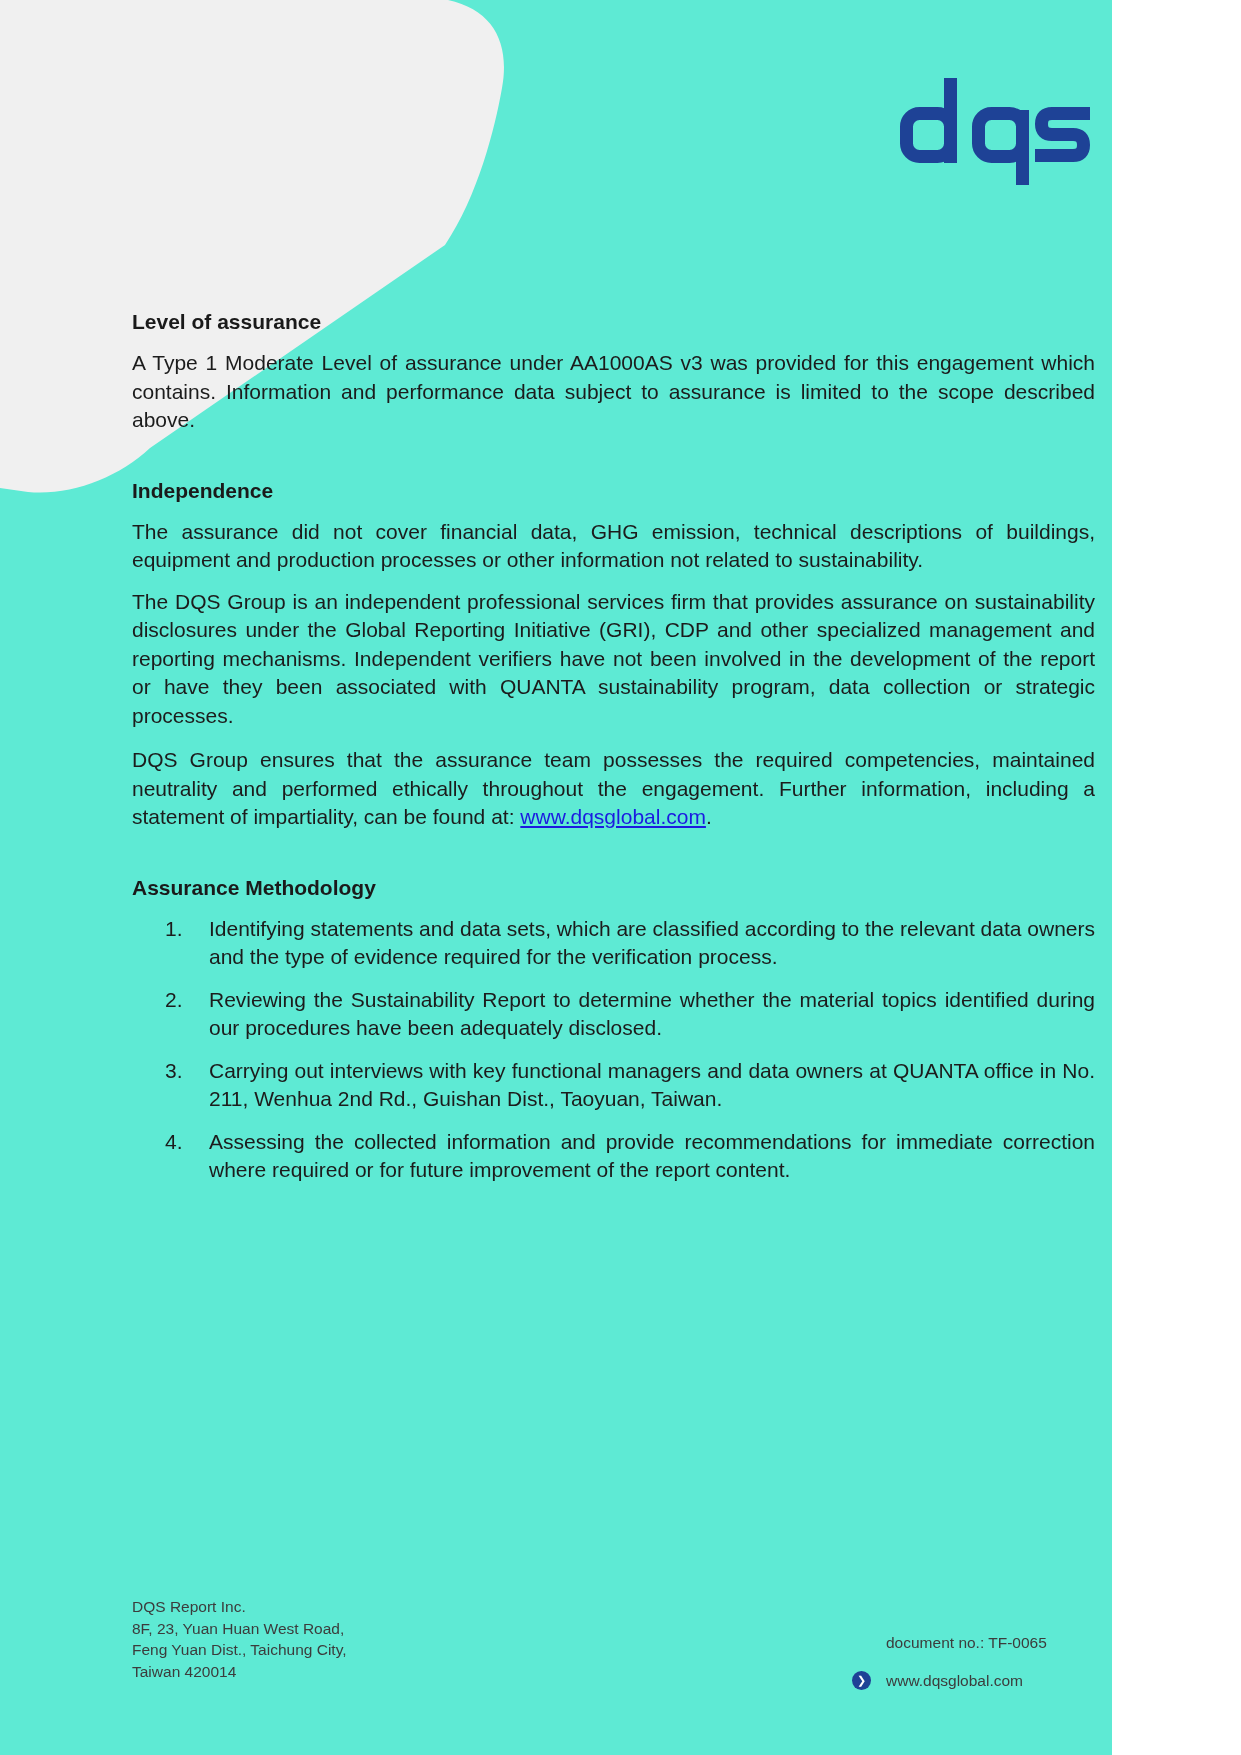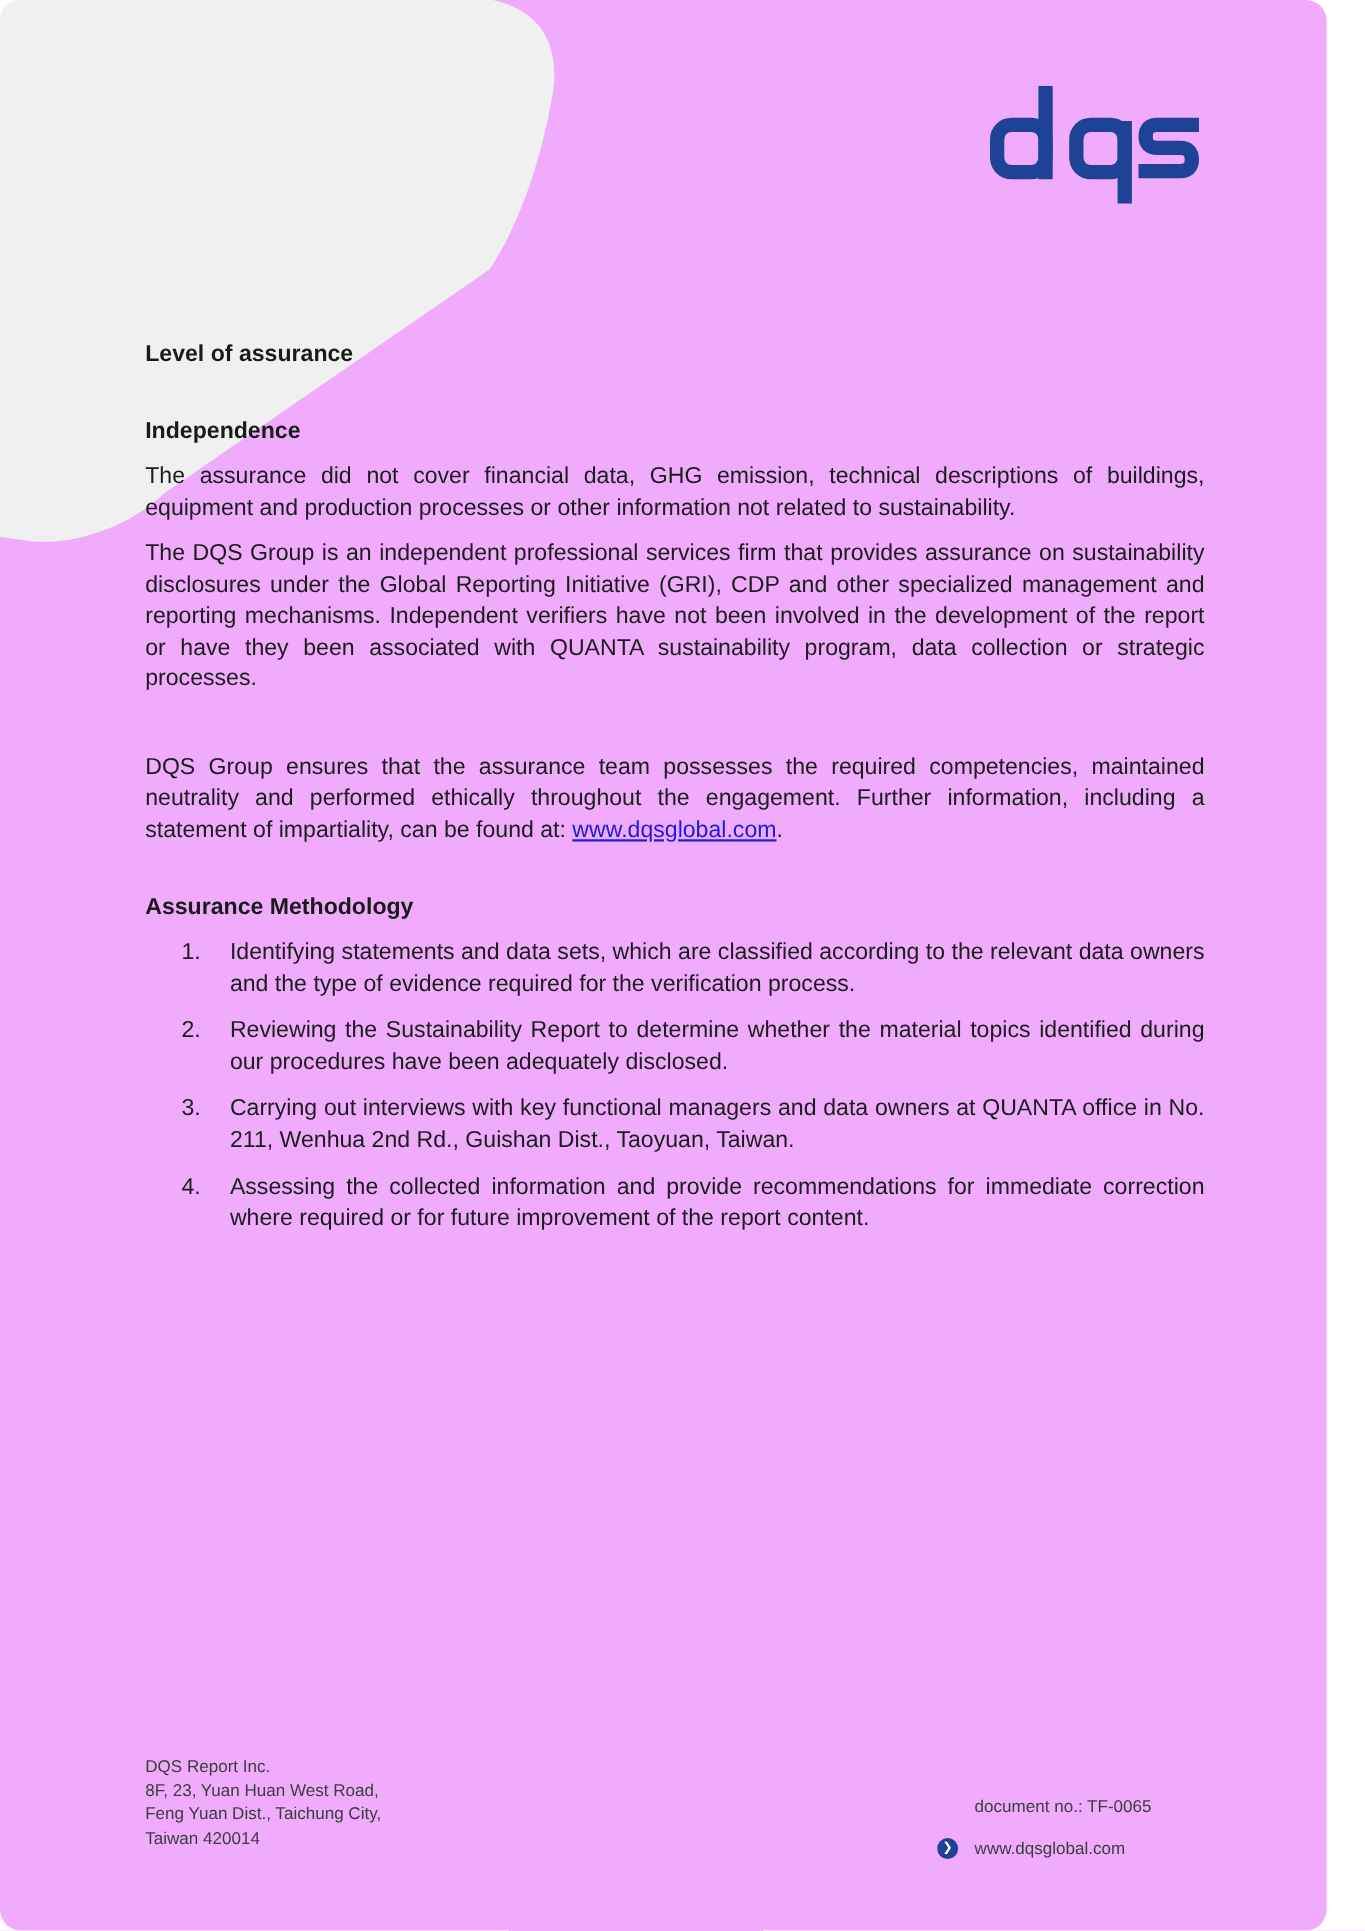--- a/index.html
+++ b/index.html
@@ -1,40 +1,39 @@
 <!DOCTYPE html>
 <html><head>
 <meta charset="utf-8">
 <style>
   html,body{margin:0;padding:0;background:#ffffff;}
   .page{
     position:relative;
-    width:1206px;height:1755px;
-    background:#f0abfc;
+    width:1112px;height:1755px;
+    background:#5eead4;
     font-family:"Liberation Sans",sans-serif;
     color:#1c1c1c;
     overflow:hidden;
-    border-radius:19px;
   }
   .blob{position:absolute;top:0;left:0;z-index:0;}
   .logo{position:absolute;top:78px;left:900px;z-index:2;}
   .sr-only{position:absolute;width:1px;height:1px;overflow:hidden;clip:rect(0 0 0 0);white-space:nowrap;}
   .content{
     position:absolute;left:132px;top:308px;width:963px;z-index:1;
   }
   .content h2{
     font-size:21px;line-height:28px;font-weight:bold;
     color:#1a1a1a;margin:42px 0 13px 0;
   }
   .content h2.first{margin-top:0;}
   .content p{
     font-size:21px;line-height:28.5px;margin:0 0 13px 0;
     text-align:justify;
   }
-  .content p.gap-top{margin-top:52px;}
+  .content p.gap-top{margin-top:16px;}
   a.inline-link{color:#1b1be0;text-decoration:underline;cursor:pointer;}
   ol.steps{list-style:none;margin:2px 0 0 0;padding:0;}
   ol.steps li{
     display:flex;align-items:flex-start;
     font-size:21px;line-height:28.5px;
     margin:0 0 14px 0;
   }
   ol.steps .num{flex:0 0 34px;margin-left:33px;}
   ol.steps .step-text{flex:1;text-align:justify;margin-left:10px;}
   .footer-left{
@@ -76,20 +75,21 @@
         <line x1="122.5" y1="32" x2="122.5" y2="107"></line>
 
         <path d="M190,35.5 H152 Q141.5,35.5 141.5,46 Q141.5,56.5 152,56.5 H173 Q183.5,56.5 183.5,67 Q183.5,77.5 173,77.5 H135"></path>
       </g>
     </svg>
   </div>
 
   <div class="content">
 
     <h2 class="first">Level of assurance</h2>
+    <p>A Type 1 Moderate Level of assurance under AA1000AS v3 was provided for this engagement which contains. Information and performance data subject to assurance is limited to the scope described above.</p>
 
     <h2>Independence</h2>
     <p>The assurance did not cover financial data, GHG emission, technical descriptions of buildings, equipment and production processes or other information not related to sustainability.</p>
 
     <p>The DQS Group is an independent professional services firm that provides assurance on sustainability disclosures under the Global Reporting Initiative (GRI), CDP and other specialized management and reporting mechanisms. Independent verifiers have not been involved in the development of the report or have they been associated with QUANTA sustainability program, data collection or strategic processes.</p>
     <p class="gap-top"><span>DQS Group ensures that the assurance team possesses the required competencies, maintained neutrality and performed ethically throughout the engagement. Further information, including a statement of impartiality, can be found at: </span><a class="inline-link">www.dqsglobal.com</a><span>.</span></p>
 
     <h2>Assurance Methodology</h2>
 
     <ol class="steps">

